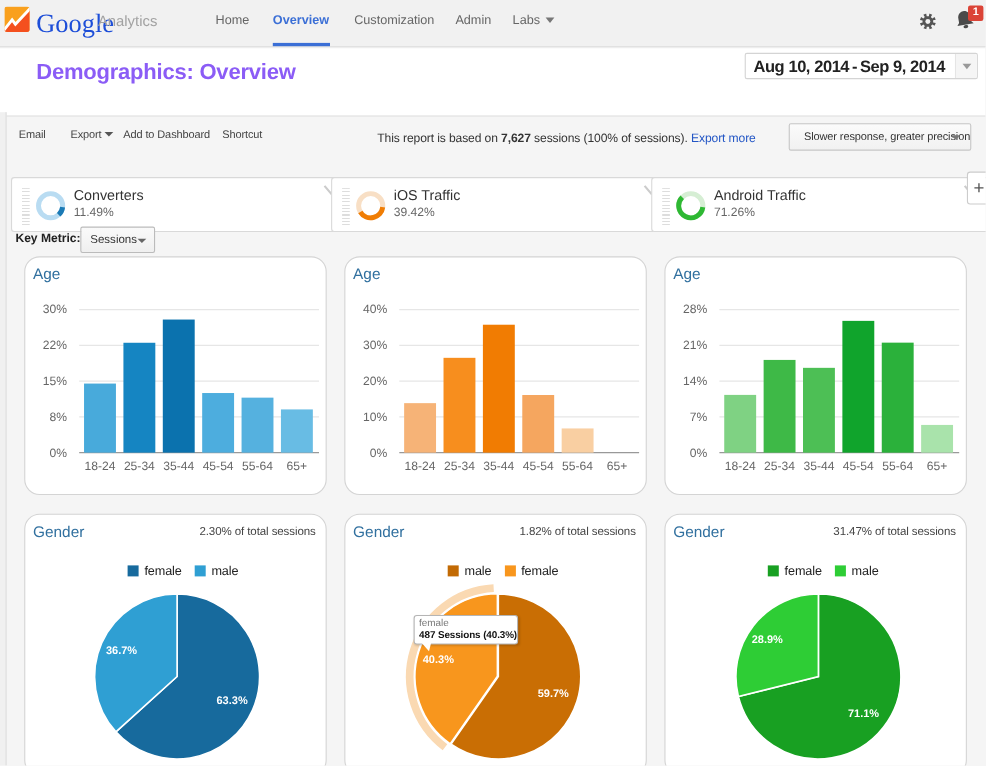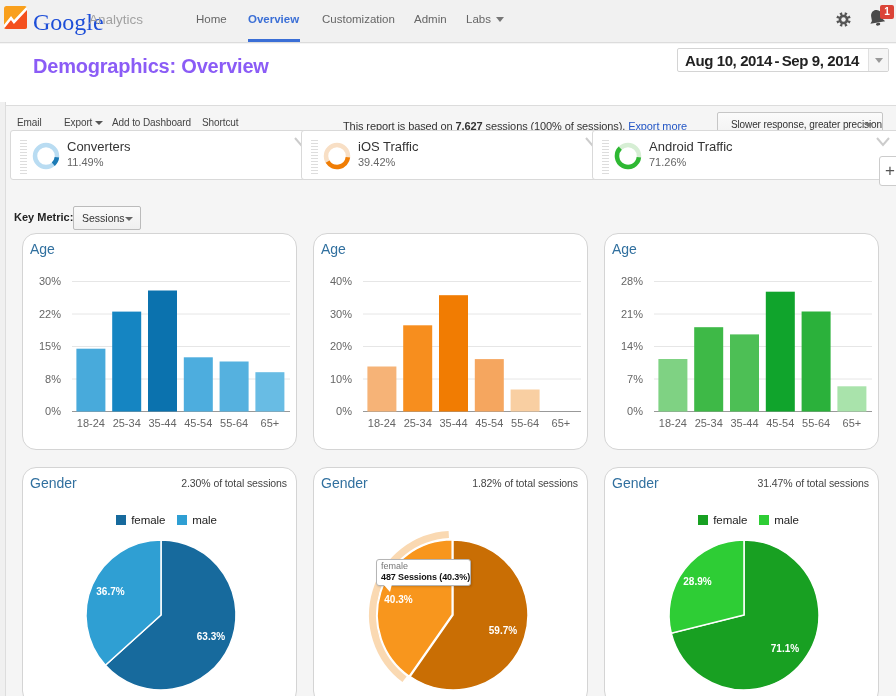--- a/index.html
+++ b/index.html
@@ -17,21 +17,21 @@
 #datebox{position:absolute;left:677px;top:48px;width:212px;height:24px;background:#fff;border:1px solid #d4d4d4;border-radius:2px}
 #datetext{position:absolute;left:7px;top:3px;font-size:15px;font-weight:bold;color:#222;letter-spacing:-0.4px;white-space:nowrap}
 #datearr{position:absolute;right:0;top:0;width:20px;height:22px;background:#f5f5f5;border-left:1px solid #e0e0e0;border-radius:0 2px 2px 0}
 #datearr:after{content:"";position:absolute;left:6px;top:9px;width:0;height:0;border-left:4px solid transparent;border-right:4px solid transparent;border-top:5px solid #999}
 #sliver{position:absolute;left:0;top:102px;width:6px;height:594px;background:#f0f0f0;border-right:1px solid #ddd}
 .tbi{position:absolute;top:117px;font-size:10px;font-weight:normal;color:#444;letter-spacing:-0.1px;white-space:nowrap}
 #reportline{position:absolute;left:343px;top:120px;font-size:11px;color:#333;white-space:nowrap;letter-spacing:-0.1px}
 #reportline a{color:#2356c5;text-decoration:none}
 #precbox{position:absolute;left:717px;top:112px;width:166px;height:25px;background:linear-gradient(#fbfbfb,#f1f1f1);border:1px solid #c6c6c6;border-radius:2px;font-size:10px;color:#333;line-height:23px;text-align:right;padding-left:4px;white-space:nowrap;letter-spacing:-0.1px}
 #precbox:after{content:"";position:absolute;right:9px;top:10px;width:0;height:0;border-left:4px solid transparent;border-right:4px solid transparent;border-top:4px solid #777}
-.seg{position:absolute;top:130px;width:310px;height:50px;background:#fff;border:1px solid #d9d9d9;border-radius:3px}
+.seg{position:absolute;top:161px;width:310px;height:50px;background:#fff;border:1px solid #d9d9d9;border-radius:3px}
 .handle{position:absolute;left:9px;top:9px;width:7px;height:34px;background:repeating-linear-gradient(to bottom,#ddd 0,#ddd 1px,transparent 1px,transparent 3px)}
 .segtitle{position:absolute;left:56px;top:8px;font-size:13px;color:#333}
 .segval{position:absolute;left:56px;top:25px;font-size:11px;color:#666}
 .chev{position:absolute;right:10px;top:5px;color:#ccc}
 #plusbox{position:absolute;left:879px;top:156px;width:30px;height:30px;background:#fff;border:1px solid #ccc;border-radius:3px;font-size:17px;color:#555;text-align:left;padding-left:5px;line-height:27px}
 #keymetric{position:absolute;left:14px;top:211px;font-size:11px;font-weight:bold;color:#222;white-space:nowrap}
 #sessbtn{position:absolute;left:73px;top:206px;width:68px;height:24px;background:linear-gradient(#fafafa,#efefef);border:1px solid #bbb;border-radius:2px;font-size:10.5px;color:#333;line-height:22px;padding-left:8px}
 #sessbtn:after{content:"";position:absolute;right:7px;top:10px;width:0;height:0;border-left:4px solid transparent;border-right:4px solid transparent;border-top:4px solid #666}
 .card{position:absolute;width:275px;background:#fff;border:1px solid #d4d4d4;border-radius:14px}
 .age{top:233px;height:217px}
@@ -219,20 +219,21 @@
 <path d="M138.0,147.0 L138.00,72.00 A75,75 0 1 1 82.37,197.30 Z" fill="#176a9d" stroke="#fff" stroke-width="1.5"></path>
 <path d="M138.0,147.0 L82.37,197.30 A75,75 0 0 1 138.00,72.00 Z" fill="#2f9fd3" stroke="#fff" stroke-width="1.5"></path>
 <text x="87.5" y="127" text-anchor="middle" font-size="10" font-weight="bold" fill="#fff">36.7%</text>
 <text x="188" y="172" text-anchor="middle" font-size="10" font-weight="bold" fill="#fff">63.3%</text>
 </svg>
 
 </div>
 <div class="card gender" style="left:313px">
 <div class="ctitle">Gender</div>
 <div class="pcttext">1.82% of total sessions</div>
+<div class="legend"><span class="lsq" style="background:#c26a04"></span><span class="ltx">male</span><span class="lsq" style="background:#f8961d"></span><span class="ltx">female</span></div>
 <svg width="275" height="238" style="position:absolute;left:0;top:0">
 <path d="M90.55,211.29 A80.5,80.5 0 0 1 134.79,66.61" stroke="#fad9b2" stroke-width="7" fill="none"></path>
 <path d="M139.0,147.0 L139.00,72.00 A75,75 0 1 1 96.07,208.50 Z" fill="#c96e04" stroke="#fff" stroke-width="1.5"></path>
 <path d="M138.2,146.8 L95.27,208.30 A75,75 0 0 1 138.20,71.80 Z" fill="#f8961d" stroke="#fff" stroke-width="1.5"></path>
 <text x="84.5" y="134.5" text-anchor="middle" font-size="10" font-weight="bold" fill="#fff">40.3%</text>
 <text x="189" y="166" text-anchor="middle" font-size="10" font-weight="bold" fill="#fff">59.7%</text>
 </svg>
 <div id="tooltip">
       <div class="t1">female</div>
       <div class="t2">487 Sessions (40.3%)</div>

